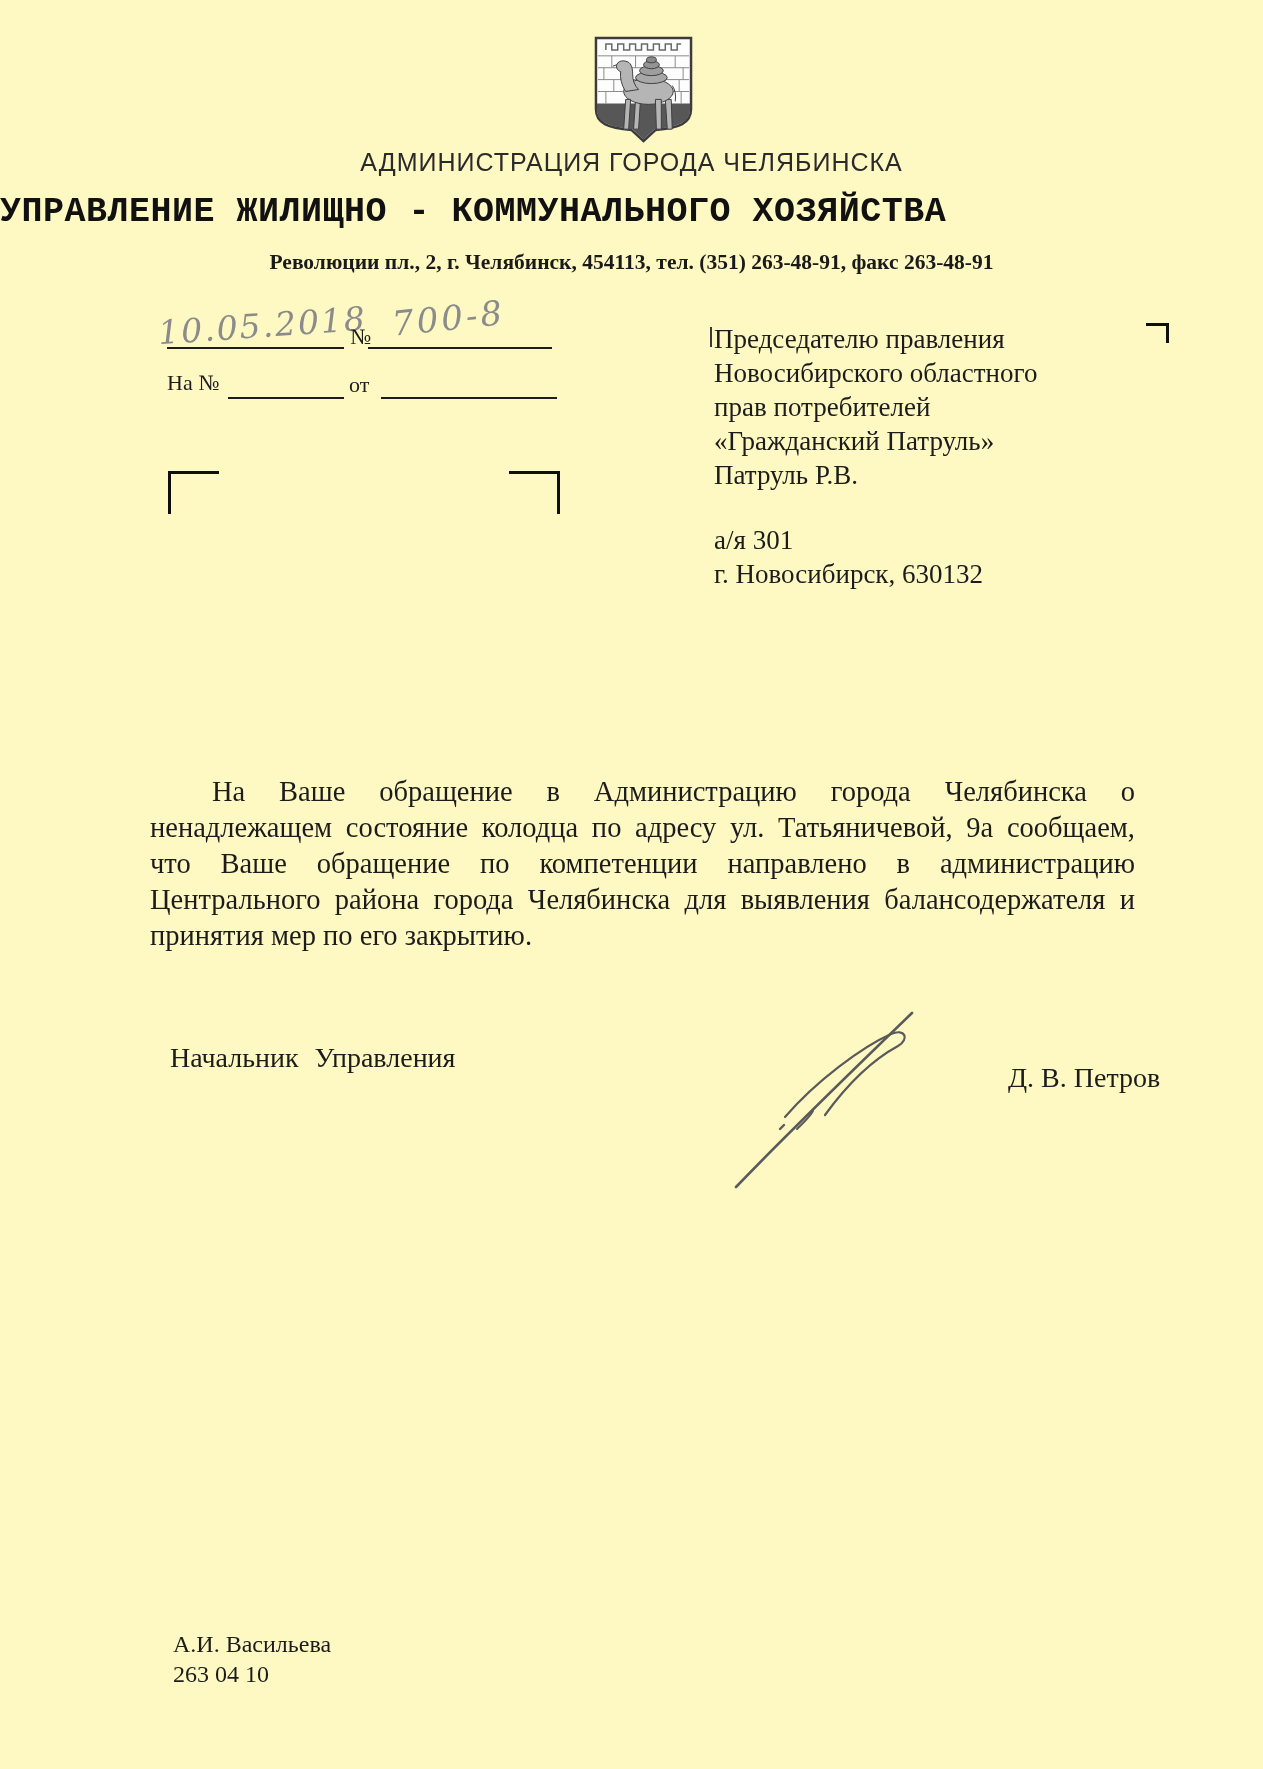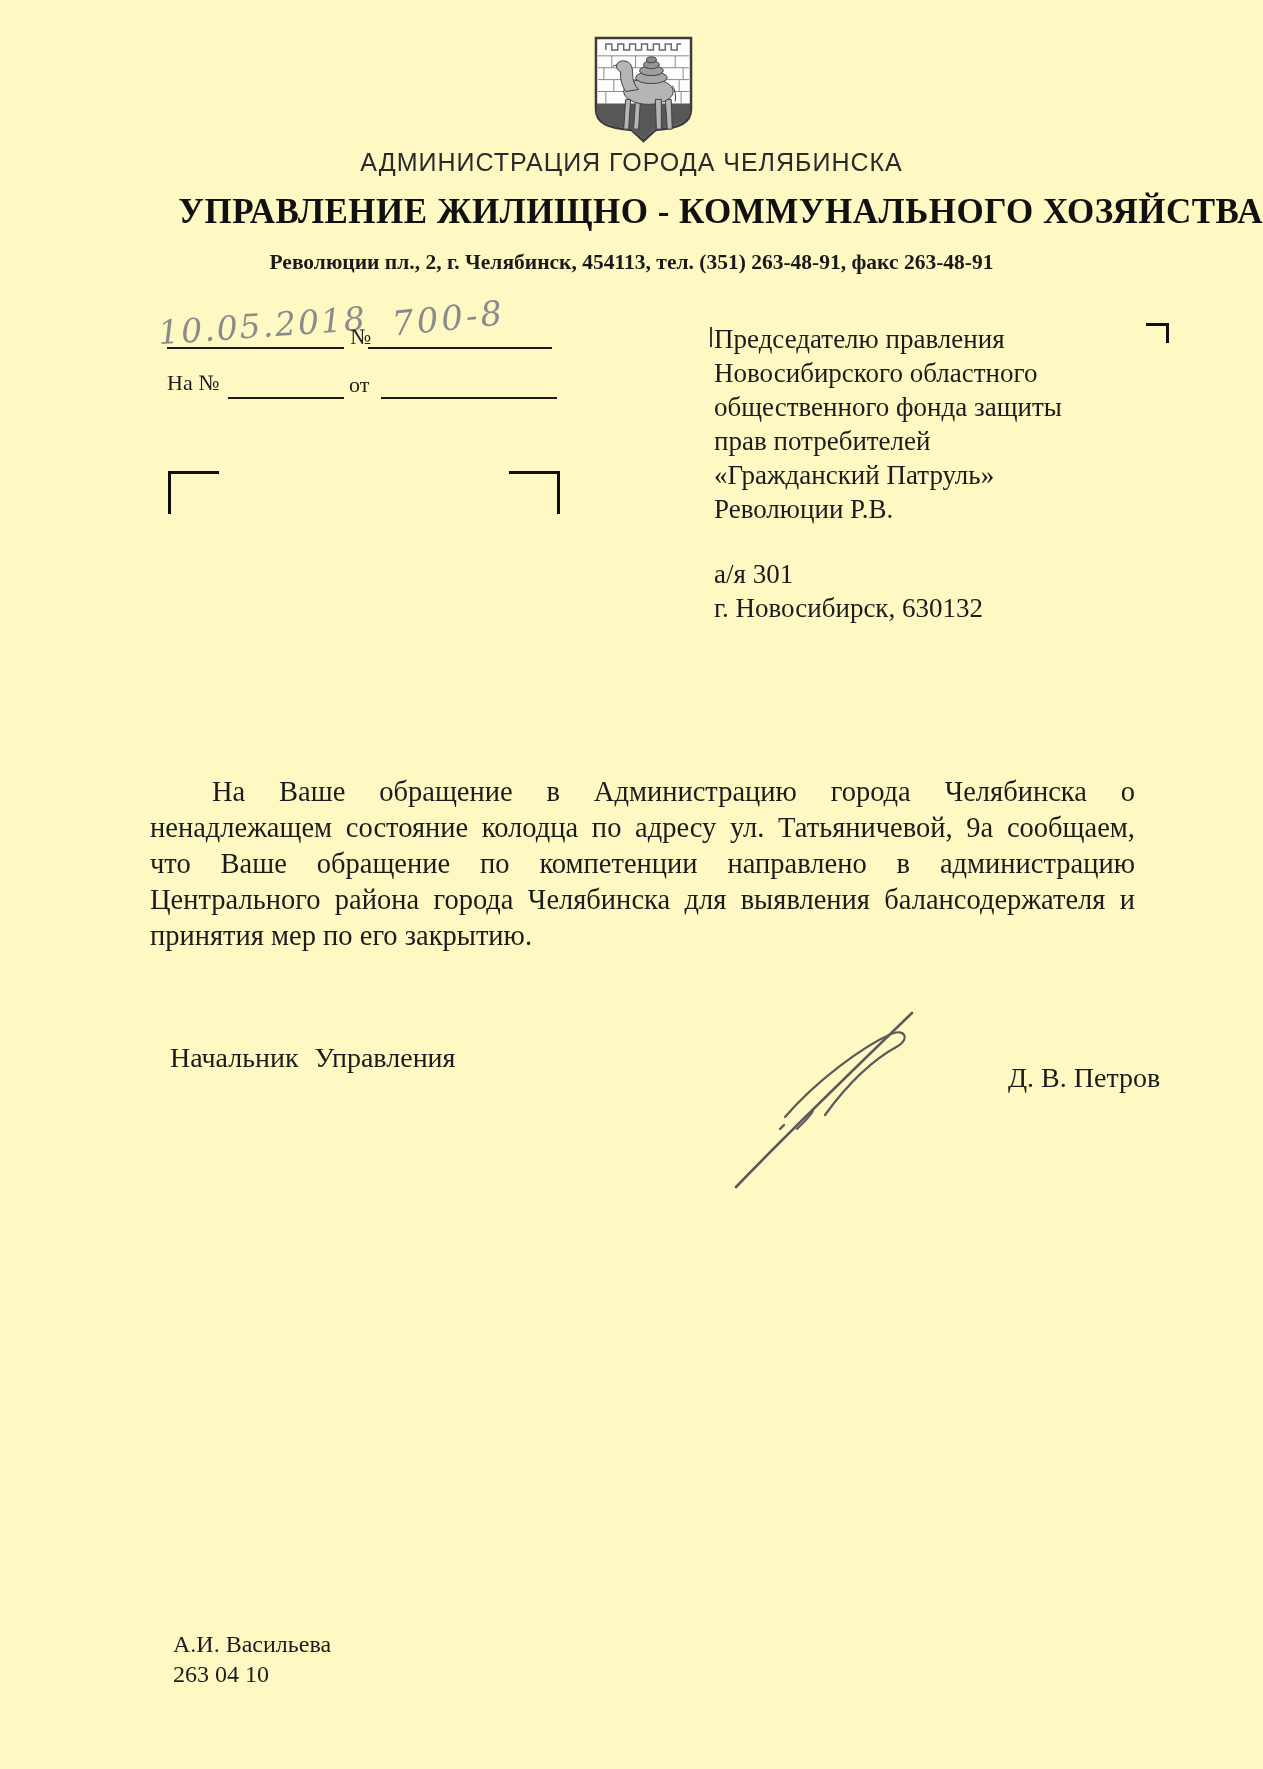--- a/index.html
+++ b/index.html
@@ -16,22 +16,22 @@
   
   .emblem{position:absolute;left:592px;top:33px;width:103px;height:115px;}
   .administration{
     position:absolute;left:0;right:0;top:148px;
     text-align:center;
     font-family:"Liberation Sans",sans-serif;
     font-size:25px;letter-spacing:1px;color:#2a2a2a;
   }
   .department{
     position:absolute;left:0;right:0;top:192px;
-    text-align:right;
-    font-family:Liberation Serif, serif;
+    text-align:left;
+    font-family:Liberation Mono, monospace;
     font-weight:bold;font-size:35px;letter-spacing:.5px;color:#111;
   }
   .contacts{
     position:absolute;left:0;right:0;top:250px;
     text-align:center;font-size:21.5px;font-weight:600;color:#1a1a1a;
   }
   
   .hw{
     color:#8b8b8b;font-style:italic;font-family:"DejaVu Serif",serif;
     white-space:nowrap;
@@ -130,24 +130,23 @@
   <div class="uline uline-d"></div>
 
   <div class="corner-left"></div>
   <div class="corner-right"></div>
   <div class="corner-small"></div>
   <div class="tick-mark"></div>
 
   <div class="recipient">
     <div>Председателю правления</div>
     <div>Новосибирского областного</div>
-    <div>общественного фонда защиты</div>
     <div>прав потребителей</div>
     <div>«Гражданский Патруль»</div>
-    <div>Революции Р.В.</div>
+    <div>Патруль Р.В.</div>
     <div class="recipient-address">
       <div>а/я 301</div>
       <div>г. Новосибирск, 630132</div>
     </div>
   </div>
 
 
   <div class="body-text">
     <div class="jline first">На Ваше обращение в Администрацию города Челябинска о</div>
     <div class="jline">ненадлежащем состояние колодца по адресу ул. Татьяничевой, 9а сообщаем,</div>

